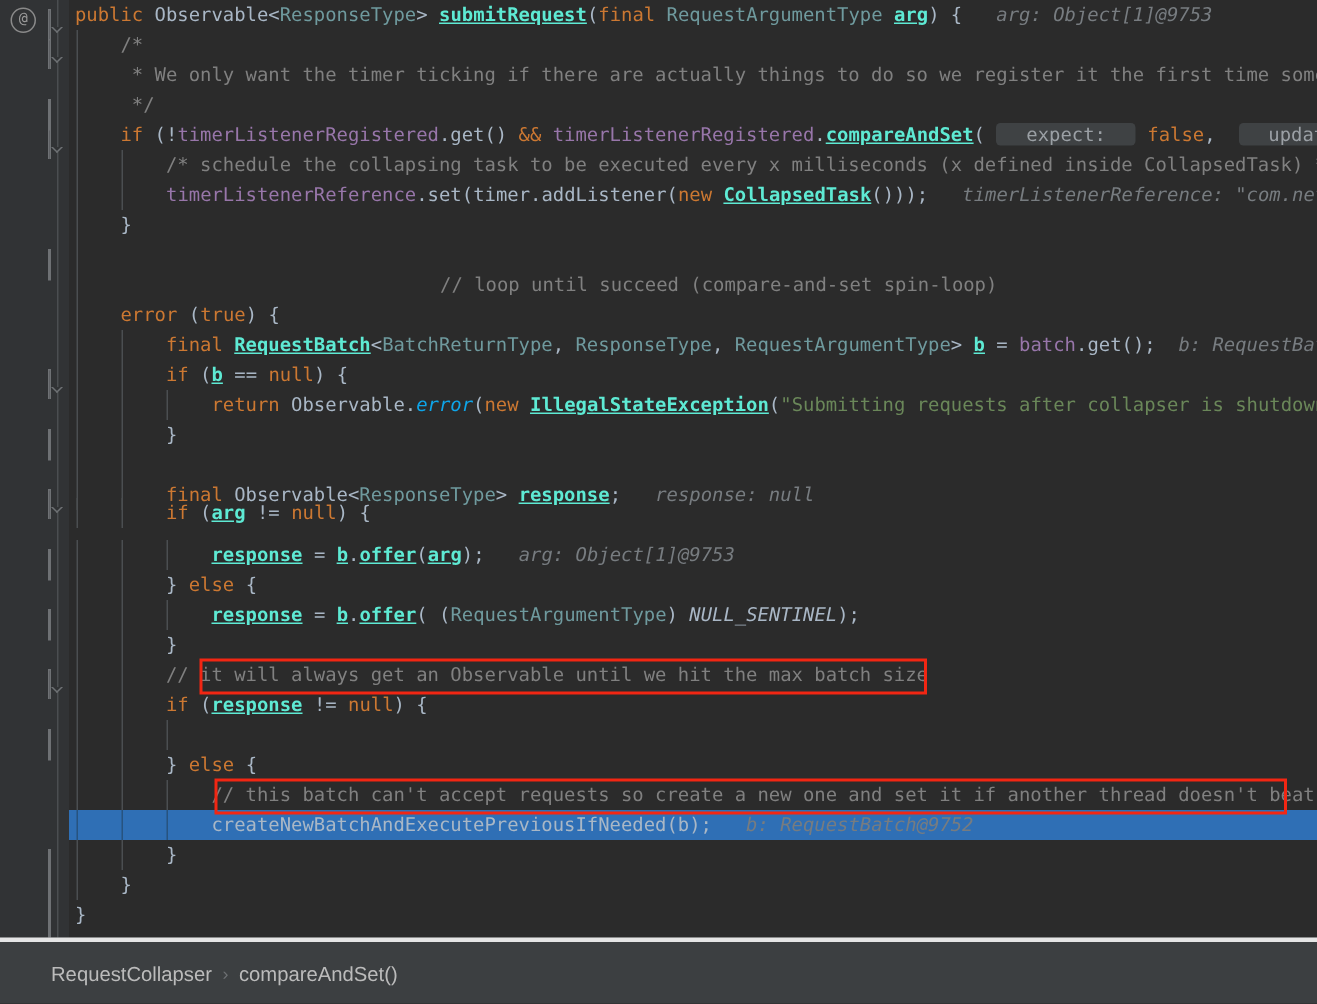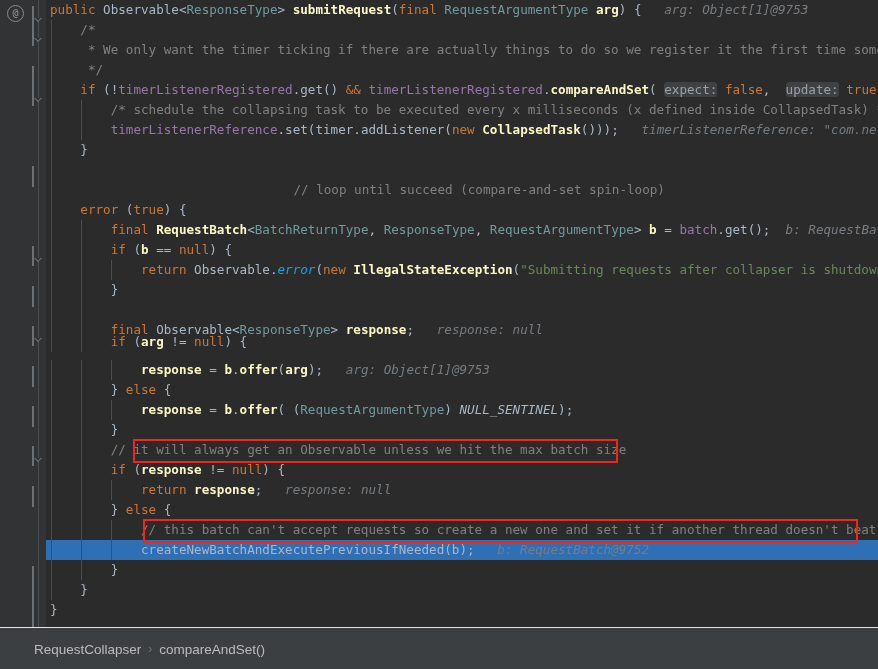--- a/index.html
+++ b/index.html
@@ -63,43 +63,43 @@
   .row.exec .txt{color:#e8eef6;}
 
   .indent{
     position:absolute;top:0;width:1px;height:20px;background:#4b4e51;
   }
   .row.exec .indent{background:#27537f;}
 
   
   .kw{color:#cc7832;}
   .pl{color:#a9b7c6;}
-  .plb{color:#fef9c3;font-weight:bold;}
+  .plb{color:#5eead4;font-weight:bold;text-decoration:underline;}
   .gen{color:#6f9a9e;}
   .fld{color:#9876aa;}
   .str{color:#6a8759;}
   .cmt{color:#808080;}
   .itl{color:#a9b7c6;font-style:italic;}
   .stc{color:#0ea5e9;font-style:italic;}
   .hint{color:#777c80;font-style:italic;}
   .pchip{
     background:#3f4244;color:#9ba0a5;border-radius:3px;
-    padding:0 0;font-style:normal;
+    padding:0 20px;font-style:normal;
   }
 
   
   .redbox{
     position:absolute;border:2px solid #f22613;box-sizing:border-box;
     pointer-events:none;
   }
 
   
   .crumbbar{
     position:absolute;left:0;bottom:0;width:878px;height:41px;
-    background:#3c3f41;border-top:1px solid #e5e5e5;
+    background:#3c3f41;border-top:3px solid #e5e5e5;
   }
   .crumbs{
     position:absolute;left:34px;top:9px;height:24px;display:flex;align-items:center;
     font-family:"Liberation Sans","DejaVu Sans",sans-serif;
     font-size:13.5px;color:#bbbbbb;
   }
   .crumbs .sep{color:#6d7073;margin:0 7px;font-size:12px;}
   .crumbs .c{white-space:nowrap;}
 </style>
 </head>
@@ -146,23 +146,23 @@
         <div class="row" style="top: 240px;"><span class="indent" style="left: 4.5px;"></span><span class="indent" style="left: 34.78px;"></span><span class="txt"><span class="kw">        if</span><span class="pl"> (</span><span class="plb">b</span><span class="pl"> == </span><span class="kw">null</span><span class="pl">) {</span></span></div>
         <div class="row" style="top: 260px;"><span class="indent" style="left: 4.5px;"></span><span class="indent" style="left: 34.78px;"></span><span class="indent" style="left: 65.06px;"></span><span class="txt"><span class="kw">            return </span><span class="pl">Observable</span><span class="pl">.</span><span class="stc">error</span><span class="pl">(</span><span class="kw">new </span><span class="plb">IllegalStateException</span><span class="pl">(</span><span class="str">"Submitting requests after collapser is shutdown"</span></span></div>
         <div class="row" style="top: 280px;"><span class="indent" style="left: 4.5px;"></span><span class="indent" style="left: 34.78px;"></span><span class="txt"><span class="pl">        }</span></span></div>
         <div class="row" style="top: 300px;"><span class="indent" style="left: 4.5px;"></span><span class="indent" style="left: 34.78px;"></span><span class="txt"></span></div>
         <div class="row" style="top: 320px;"><span class="indent" style="left: 4.5px;"></span><span class="indent" style="left: 34.78px;"></span><span class="txt"><span class="kw">        final </span><span class="pl">Observable</span><span class="pl">&lt;</span><span class="gen">ResponseType</span><span class="pl">&gt; </span><span class="plb">response</span><span class="pl">;</span><span class="hint">   response: null</span></span></div>
         <div class="row" style="top: 332px;"><span class="indent" style="left: 4.5px;"></span><span class="indent" style="left: 34.78px;"></span><span class="txt"><span class="kw">        if</span><span class="pl"> (</span><span class="plb">arg</span><span class="pl"> != </span><span class="kw">null</span><span class="pl">) {</span></span></div>
         <div class="row" style="top: 360px;"><span class="indent" style="left: 4.5px;"></span><span class="indent" style="left: 34.78px;"></span><span class="indent" style="left: 65.06px;"></span><span class="txt"><span class="pl">            </span><span class="plb">response</span><span class="pl"> = </span><span class="plb">b</span><span class="pl">.</span><span class="plb">offer</span><span class="pl">(</span><span class="plb">arg</span><span class="pl">);</span><span class="hint">   arg: Object[1]@9753</span></span></div>
         <div class="row" style="top: 380px;"><span class="indent" style="left: 4.5px;"></span><span class="indent" style="left: 34.78px;"></span><span class="txt"><span class="pl">        } </span><span class="kw">else</span><span class="pl"> {</span></span></div>
         <div class="row" style="top: 400px;"><span class="indent" style="left: 4.5px;"></span><span class="indent" style="left: 34.78px;"></span><span class="indent" style="left: 65.06px;"></span><span class="txt"><span class="pl">            </span><span class="plb">response</span><span class="pl"> = </span><span class="plb">b</span><span class="pl">.</span><span class="plb">offer</span><span class="pl">( (</span><span class="gen">RequestArgumentType</span><span class="pl">) </span><span class="itl">NULL_SENTINEL</span><span class="pl">);</span></span></div>
         <div class="row" style="top: 420px;"><span class="indent" style="left: 4.5px;"></span><span class="indent" style="left: 34.78px;"></span><span class="txt"><span class="pl">        }</span></span></div>
-        <div class="row" style="top: 440px;"><span class="indent" style="left: 4.5px;"></span><span class="indent" style="left: 34.78px;"></span><span class="txt"><span class="cmt">        // it will always get an Observable unless we hit the max batch size</span></span></div>
+        <div class="row" style="top: 440px;"><span class="indent" style="left: 4.5px;"></span><span class="indent" style="left: 34.78px;"></span><span class="txt"><span class="cmt">        // it will always get an Observable until we hit the max batch size</span></span></div>
         <div class="row" style="top: 460px;"><span class="indent" style="left: 4.5px;"></span><span class="indent" style="left: 34.78px;"></span><span class="txt"><span class="kw">        if</span><span class="pl"> (</span><span class="plb">response</span><span class="pl"> != </span><span class="kw">null</span><span class="pl">) {</span></span></div>
-        <div class="row" style="top: 480px;"><span class="indent" style="left: 4.5px;"></span><span class="indent" style="left: 34.78px;"></span><span class="indent" style="left: 65.06px;"></span><span class="txt"><span class="kw">            return </span><span class="plb">response</span><span class="pl">;</span><span class="hint">   response: null</span></span></div>
+        <div class="row" style="top: 480px;"><span class="indent" style="left: 4.5px;"></span><span class="indent" style="left: 34.78px;"></span><span class="indent" style="left: 65.06px;"></span></div>
         <div class="row" style="top: 500px;"><span class="indent" style="left: 4.5px;"></span><span class="indent" style="left: 34.78px;"></span><span class="txt"><span class="pl">        } </span><span class="kw">else</span><span class="pl"> {</span></span></div>
         <div class="row" style="top: 520px;"><span class="indent" style="left: 4.5px;"></span><span class="indent" style="left: 34.78px;"></span><span class="indent" style="left: 65.06px;"></span><span class="txt"><span class="cmt">            // this batch can't accept requests so create a new one and set it if another thread doesn't beat us</span></span></div>
         <div class="row exec" style="top: 540px; text-decoration: underline;"><span class="indent" style="left: 4.5px;"></span><span class="indent" style="left: 34.78px;"></span><span class="indent" style="left: 65.06px;"></span><span class="txt"><span class="pl">            createNewBatchAndExecutePreviousIfNeeded(b);</span><span class="hint">   b: RequestBatch@9752</span></span></div>
         <div class="row" style="top: 560px;"><span class="indent" style="left: 4.5px;"></span><span class="indent" style="left: 34.78px;"></span><span class="txt"><span class="pl">        }</span></span></div>
         <div class="row" style="top: 580px;"><span class="indent" style="left: 4.5px;"></span><span class="txt"><span class="pl">    }</span></span></div>
         <div class="row" style="top: 600px;"><span class="txt"><span class="pl">}</span></span></div>
       </div>
   </div>
 
   <div class="redbox" style="left:133px;top:439px;width:485px;height:24px;"></div>

